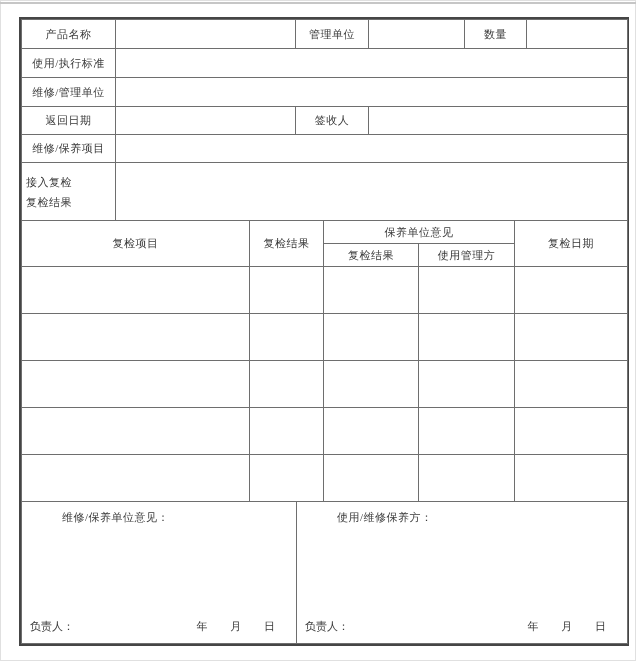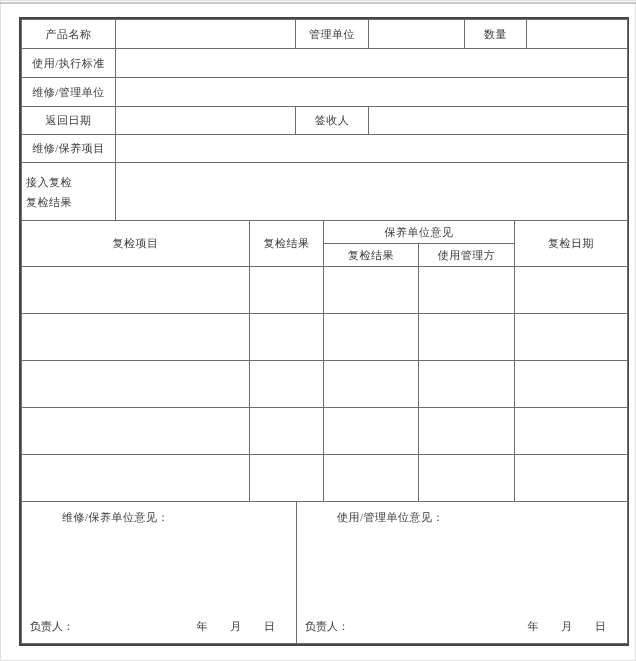--- a/index.html
+++ b/index.html
@@ -190,21 +190,21 @@
               <span class="ymd">
                 <span>年</span>
                 <span>月</span>
                 <span>日</span>
               </span>
             </div>
           </div>
         </td>
         <td>
           <div class="opinion">
-            <div class="op-label">使用/管理单位意见：</div>
+            <div class="op-label">使用/维修保养方：</div>
             <div class="sign-row">
               <span class="sign-person">负责人：</span>
               <span class="ymd">
                 <span>年</span>
                 <span>月</span>
                 <span>日</span>
               </span>
             </div>
           </div>
         </td>

